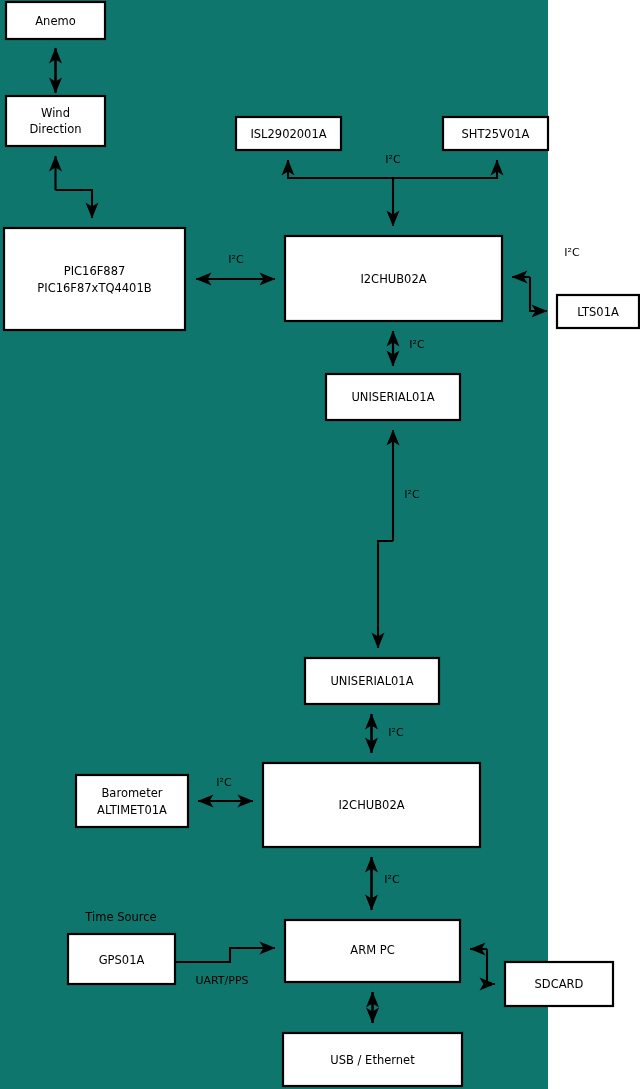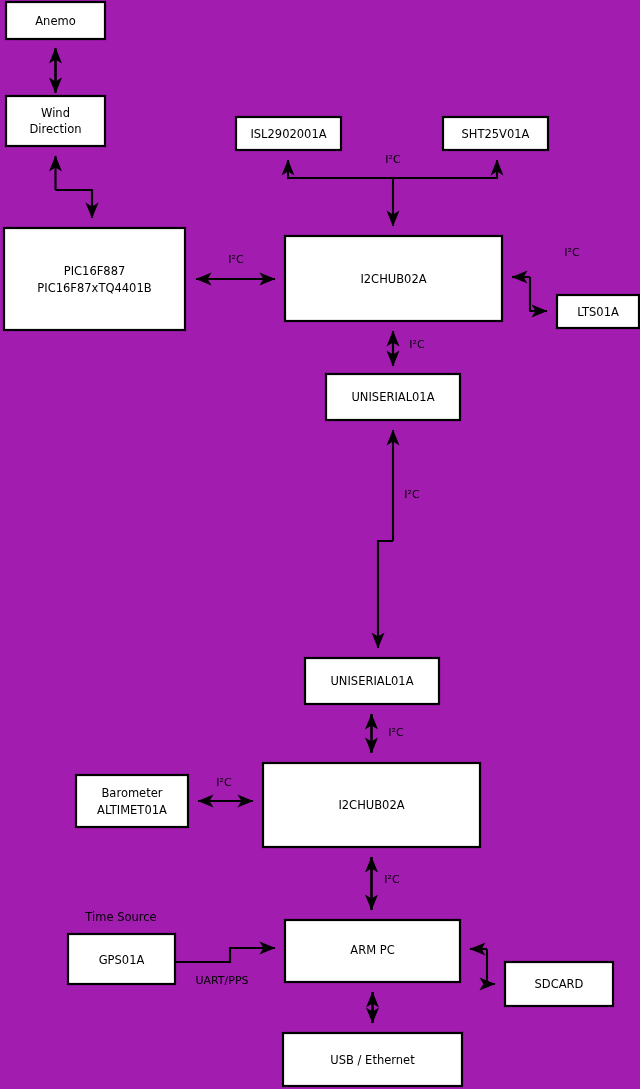--- a/index.html
+++ b/index.html
@@ -9,23 +9,23 @@
     background: #ffffff;
   }
   body {
     font-family: "DejaVu Sans", "Liberation Sans", sans-serif;
     width: 640px;
     height: 1089px;
     overflow: hidden;
   }
   #diagram-root {
     position: relative;
-    width: 640px;
+    width: 548px;
     height: 1089px;
-    background: #a21caf;
+    background: #0f766e;
   }
   svg#diagram-svg {
     position: absolute;
     left: 0;
     top: 0;
     width: 640px;
     height: 1089px;
     display: block;
   }
   .node-rect {

